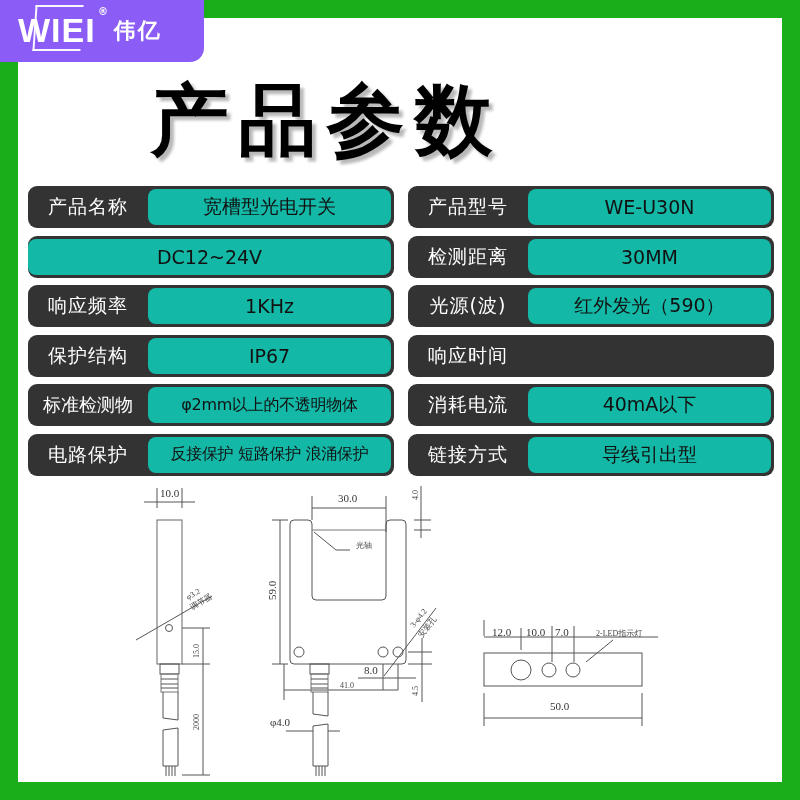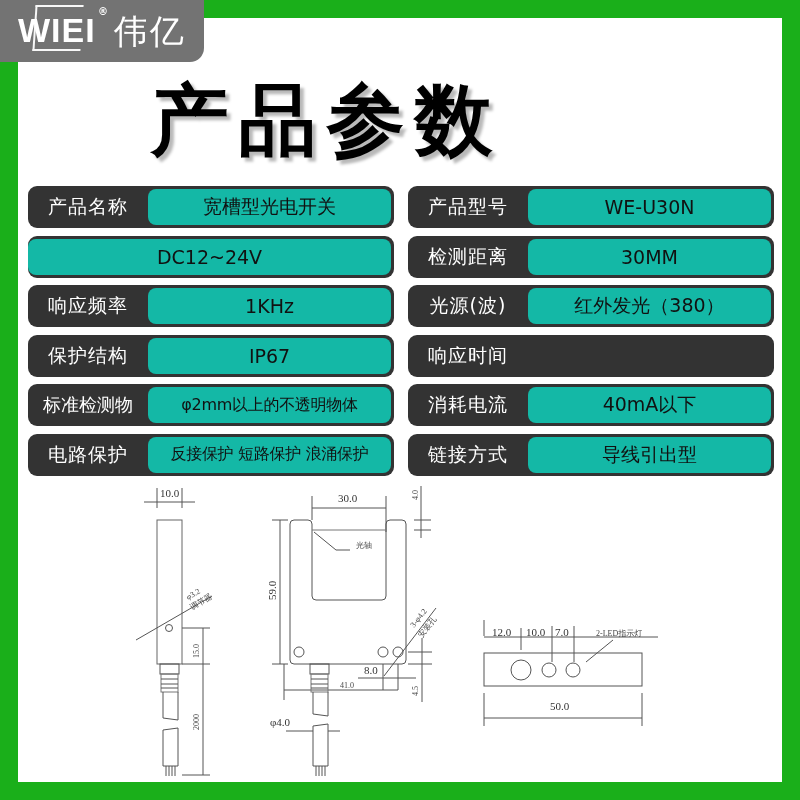--- a/index.html
+++ b/index.html
@@ -7,42 +7,42 @@
     body { position: relative; font-family: "DejaVu Sans", "Liberation Sans", sans-serif; }
 
     .frame {
       position: absolute; left: 0; top: 0; width: 800px; height: 800px;
       border: 18px solid #1aaf1a;
       border-top-width: 18px;
       pointer-events: none;
     }
     .logo-tab {
       position: absolute; left: 0; top: 0; width: 204px; height: 62px;
-      background: #737373;
+      background: #8b5cf6;
       border-bottom-right-radius: 14px;
       display: flex; align-items: center; padding-left: 14px;
     }
     .logo-wiei {
       position: relative;
       color: #ffffff; font-family: "Liberation Sans", sans-serif;
       font-weight: bold; font-size: 34px; letter-spacing: 1px;
       line-height: 1;
       padding: 2px 4px 4px 4px;
     }
     .logo-wiei::before {
       content: ""; position: absolute; left: 20px; top: -6px; width: 46px; height: 42px;
       border: 2px solid #ffffff; border-right: none; border-bottom-width: 2px;
       transform: skewX(-4deg);
       opacity: 0.95;
     }
     .logo-reg {
       position: absolute; left: 98px; top: 6px; color: #fff; font-size: 10px; font-weight: bold;
     }
     .logo-cn {
-      color: #ffffff; font-size: 34px; font-weight: normal; margin-left: 14px; line-height: 1;
+      color: #ffffff; font-size: 22px; font-weight: bold; margin-left: 14px; line-height: 1;
       letter-spacing: 2px;
     }
 
     .title {
       position: absolute; left: 0; top: 70px; width: 653px; text-align: center;
       font-size: 78px; font-weight: bold; color: #000000; letter-spacing: 10px;
       text-shadow: 4px 4px 3px rgba(0,0,0,0.28);
       line-height: 100px;
     }
 
@@ -103,21 +103,21 @@
     <div class="spec-label">检测距离</div>
     <div class="spec-value">30MM</div>
   </div>
 
   <div class="spec-row">
     <div class="spec-label">响应频率</div>
     <div class="spec-value">1KHz</div>
   </div>
   <div class="spec-row">
     <div class="spec-label">光源(波)</div>
-    <div class="spec-value">红外发光（380）</div>
+    <div class="spec-value">红外发光（590）</div>
   </div>
 
   <div class="spec-row">
     <div class="spec-label">保护结构</div>
     <div class="spec-value">IP67</div>
   </div>
   <div class="spec-row">
     <div class="spec-label">响应时间</div>
   </div>
 

